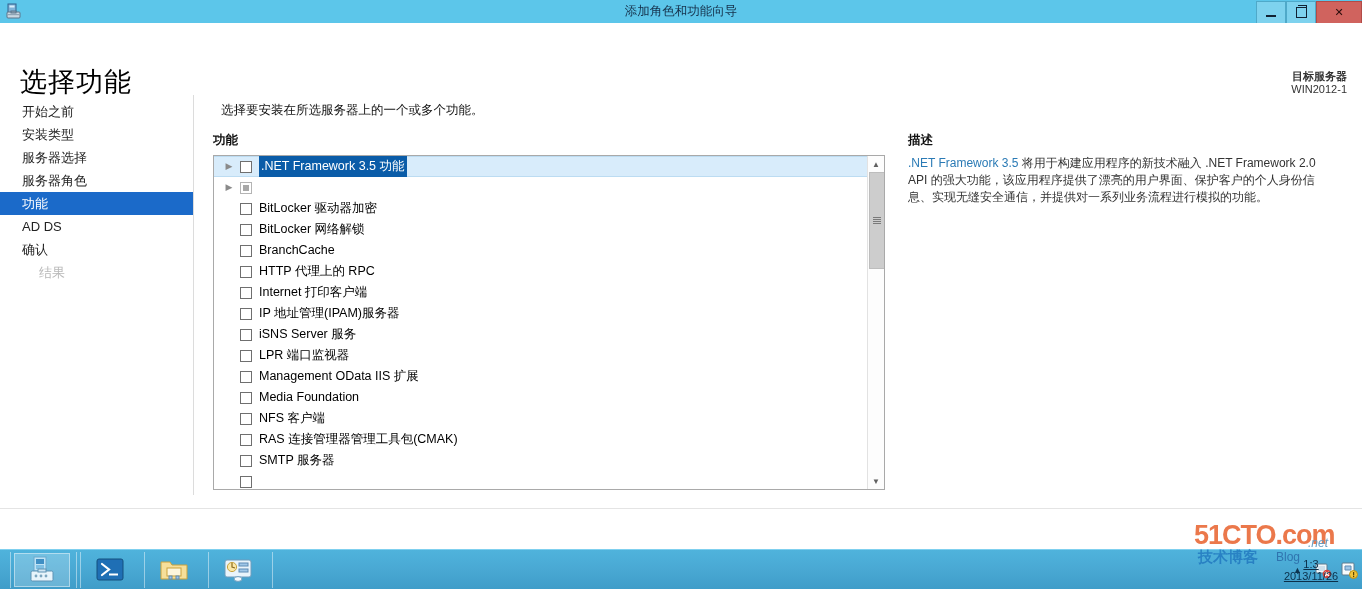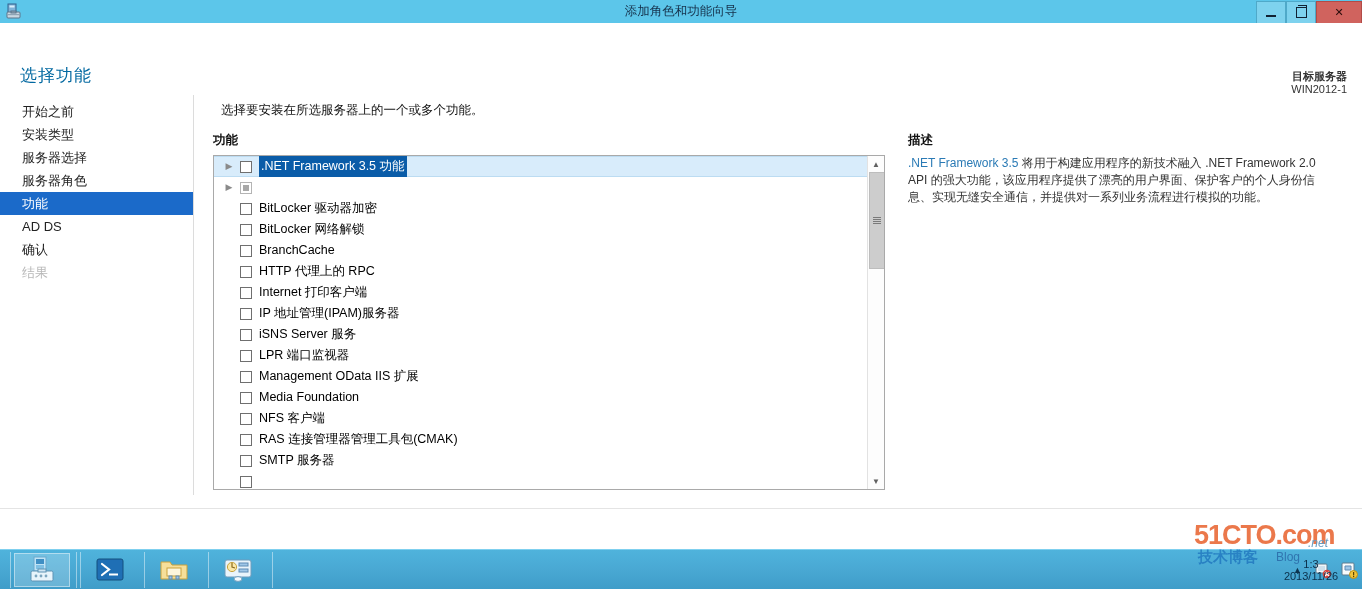--- a/index.html
+++ b/index.html
@@ -37,21 +37,21 @@
   .glyph-min{display:block;width:10px;height:2px;background:#123;margin-top:6px;}
   .glyph-max{display:block;width:9px;height:9px;border:1.5px solid #123;position:relative;}
   .glyph-max:after{content:"";position:absolute;left:1px;top:-3px;width:8px;height:2px;border-top:1.5px solid #123;border-right:1.5px solid #123;height:3px;}
 
   
   .page-header{
     position:absolute;left:0;top:23px;width:1362px;height:70px;background:#fff;
   }
   .page-title{
     position:absolute;left:20px;top:41px;
-    font-size:17px;color:#0369a1;letter-spacing:1px;font-family:Liberation Mono, monospace;
+    font-size:27px;color:#000000;letter-spacing:1px;font-family:Liberation Mono, monospace;
   }
   .target-label{
     position:absolute;right:15px;top:46px;text-align:right;
     font-size:11px;color:#333;font-weight:bold;
   }
   .target-name{
     position:absolute;right:15px;top:60px;text-align:right;
     font-size:11px;color:#333;
   }
 
@@ -59,21 +59,21 @@
   .sidebar{
     position:absolute;left:0;top:100px;width:193px;height:395px;
     background:#fff;
   }
   .side-item{
     height:23px;line-height:23px;
     padding-left:22px;font-size:13px;color:#222;
     cursor:pointer;
   }
   .side-item.active{background:#1b6ac9;color:#fff;}
-  .side-item.disabled{color:#b8b8b8;cursor:default;}
+  .side-item.disabled{color:#b8b8b8;cursor:default;margin-left:17px;}
   .side-divider{
     position:absolute;left:193px;top:95px;width:1px;height:400px;background:#dcdcdc;
   }
 
   
   .content-instr{
     position:absolute;left:213px;top:102px;font-size:12.5px;color:#111;margin-left:8px;
   }
   .content-sublabel{
     position:absolute;left:213px;top:132px;font-size:12.5px;color:#111;font-weight:bold;
@@ -160,21 +160,21 @@
   .tk-item.active{background:rgba(255,255,255,.22);border:1px solid rgba(255,255,255,.45);box-sizing:border-box;}
   .tray{
     position:absolute;right:0;top:0;height:40px;display:flex;align-items:center;
   }
   .tray-chevron{font-size:9px;color:#0d3550;padding:0 8px;cursor:pointer;}
   .tray-icon{width:18px;height:18px;margin:0 4px;cursor:pointer;position:relative;}
   .clock{
     position:absolute;right:8px;top:8px;width:86px;text-align:center;
     font-size:11px;color:#0b2f49;line-height:12px;cursor:pointer;
   }
-  .clock div{line-height:12px;}
+  .clock div{line-height:12px;text-decoration:underline;}
 
   
   .watermark{
     position:absolute;left:1190px;top:518px;width:172px;height:60px;
     pointer-events:none;opacity:.85;
   }
   .wm-text{
     position:absolute;left:4px;top:2px;
     font-size:27px;font-weight:bold;
     color:#e8612c;letter-spacing:-1px;

